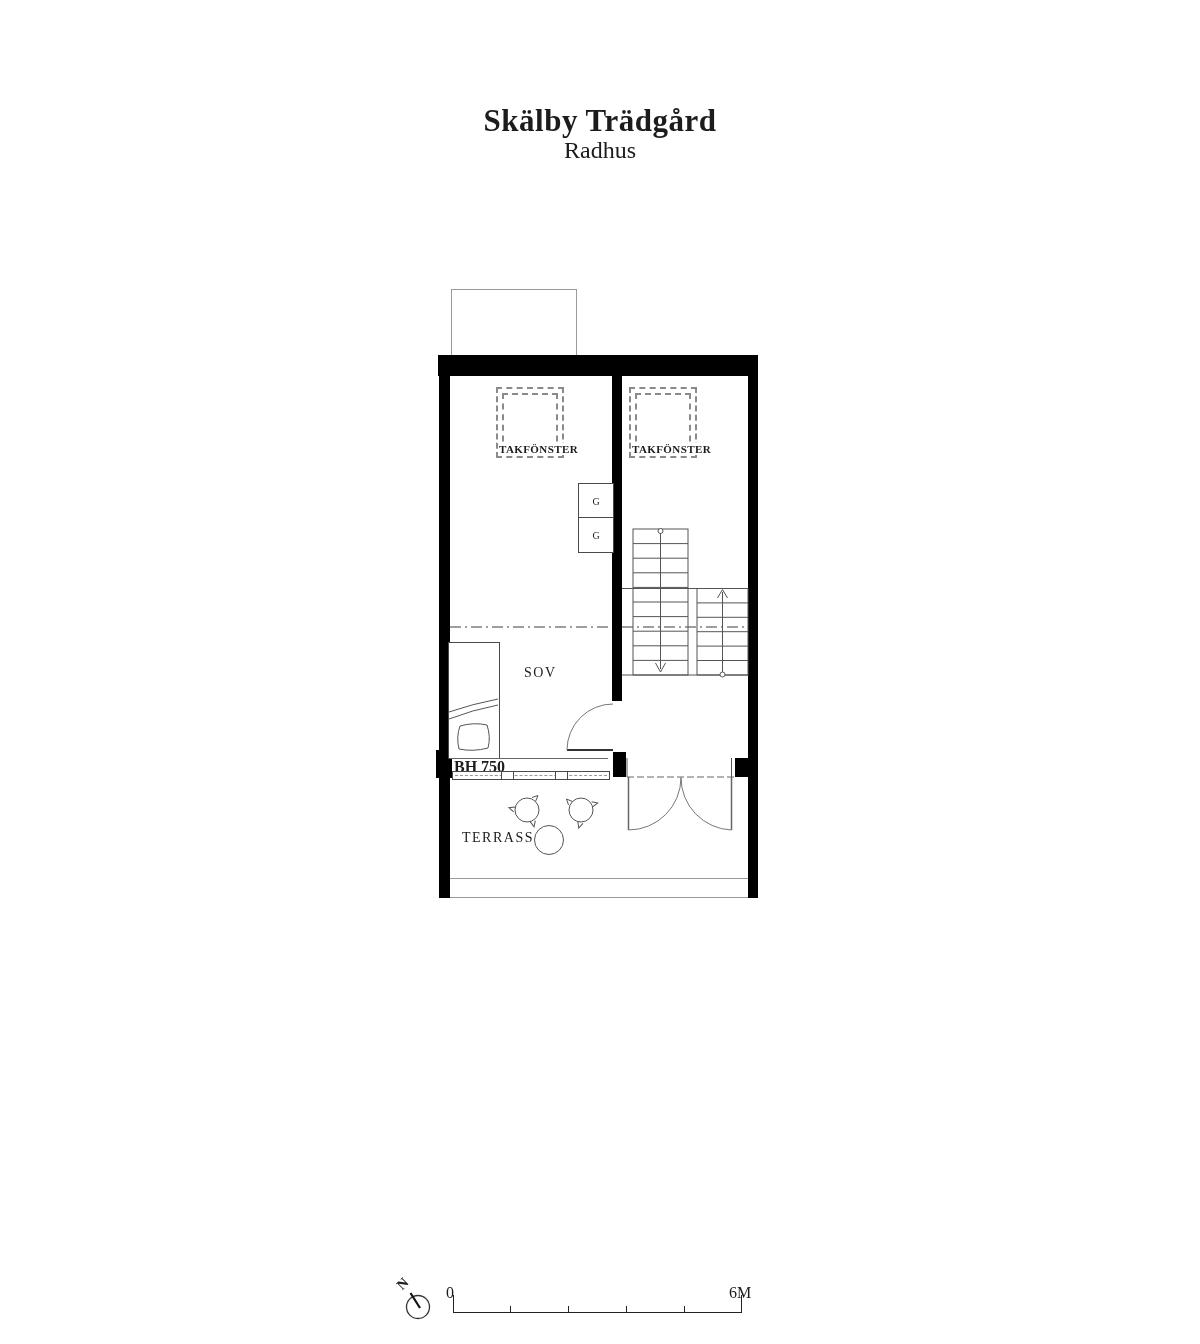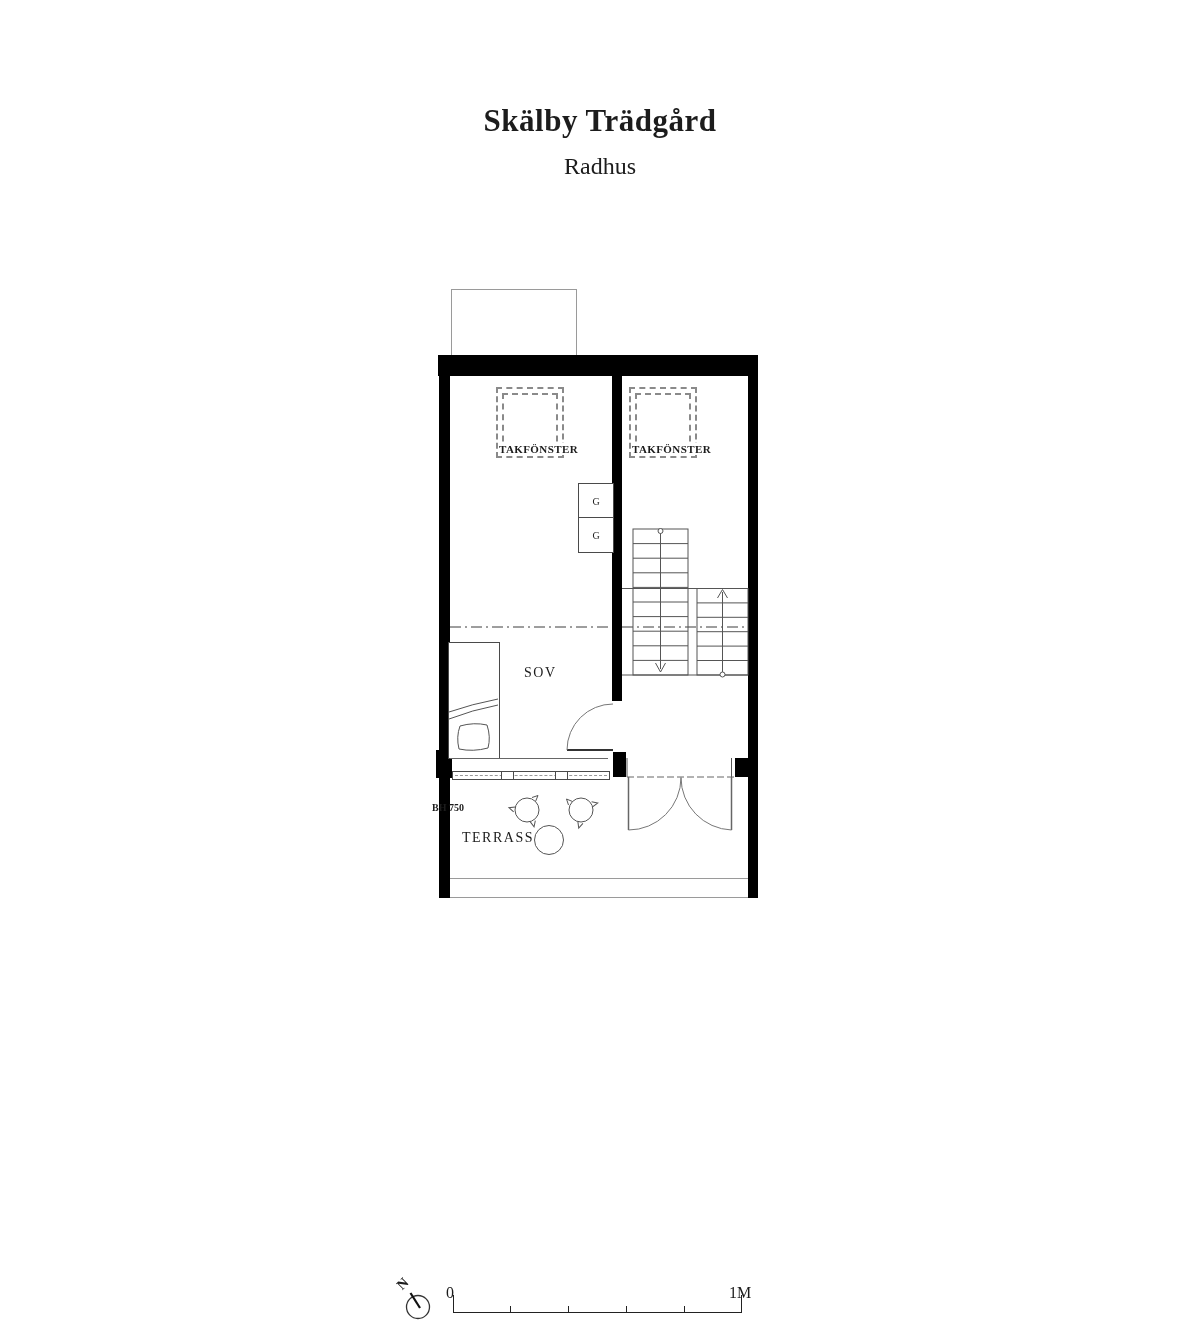--- a/index.html
+++ b/index.html
@@ -1,32 +1,32 @@
 <!DOCTYPE html>
 <html><head>
 <meta charset="utf-8">
 <style>
   html,body{margin:0;padding:0;background:#fff;}
   #canvas{position:relative;width:1200px;height:1344px;background:#ffffff;overflow:hidden;
           font-family:"Liberation Serif","DejaVu Serif",serif;color:#1c1c1c;}
   .abs{position:absolute;}
   .wall{position:absolute;background:#000;}
   .title-main{left:0;top:103px;width:1200px;text-align:center;font-size:31px;font-weight:bold;letter-spacing:.5px;}
-  .title-sub{left:0;top:153px;width:1200px;text-align:center;font-size:24px;}
+  .title-sub{left:0;top:137px;width:1200px;text-align:center;font-size:24px;}
   .dormer{left:451px;top:289px;width:124px;height:67px;border:1px solid #9a9a9a;}
   .skylight-outer{border:2px dashed #8a8a8a;}
   .skylight-inner{position:absolute;left:4px;top:4px;right:4px;bottom:4px;border:2px dashed #8a8a8a;}
   .skylight-label{position:absolute;left:0;right:0;bottom:1px;text-align:center;font-size:11px;font-weight:bold;
                   letter-spacing:.4px;line-height:11px;}
   .skylight-label span{background:#fff;padding:0 1px;}
   .wardrobe{position:absolute;left:578px;width:34px;height:34px;border:1px solid #4a4a4a;background:#fff;
             display:flex;align-items:center;justify-content:center;font-size:10px;}
   .bed{left:448px;top:642px;width:50px;height:115px;border:1px solid #4a4a4a;background:#fff;}
   .room-label{font-size:14px;letter-spacing:1.5px;}
-  .bh-label{left:432px;top:758px;font-size:10px;font-weight:bold;margin-top:44px;}
+  .bh-label{left:454px;top:758px;font-size:16px;font-weight:bold;}
   .sill-line{left:450px;top:758px;width:158px;border-top:1px solid #666;}
   .window-band{left:452px;top:771px;width:156px;height:7px;border:1px solid #4a4a4a;background:#fff;}
   .window-mid{position:absolute;left:2px;right:2px;top:3px;border-top:1px dashed #999;}
   .mullion{position:absolute;top:-1px;width:11px;height:7px;border:1px solid #4a4a4a;background:#fff;}
   .terrace-line{border-top:1px solid #9a9a9a;}
   .scale-baseline{left:453px;top:1312px;width:289px;border-top:1.5px solid #222;}
   .scale-tick-end{top:1295px;height:18px;border-left:1.5px solid #222;}
   .scale-tick-mid{top:1306px;height:7px;border-left:1px solid #222;}
   .scale-num{top:1284px;font-size:16px;}
   .scale-text{left:0;top:1316px;width:1200px;text-align:center;font-size:18px;}
@@ -84,21 +84,21 @@
   <div class="abs terrace-line" style="left:450px;top:897px;width:298px;"></div>
 
   <div class="abs scale-baseline"></div>
   <div class="abs scale-tick-end" style="left:453px;"></div>
   <div class="abs scale-tick-end" style="left:741px;"></div>
   <div class="abs scale-tick-mid" style="left:510px;"></div>
   <div class="abs scale-tick-mid" style="left:568px;"></div>
   <div class="abs scale-tick-mid" style="left:626px;"></div>
   <div class="abs scale-tick-mid" style="left:684px;"></div>
   <div class="abs scale-num" style="left:446px;">0</div>
-  <div class="abs scale-num" style="left:729px;">1M</div>
+  <div class="abs scale-num" style="left:729px;">6M</div>
   <div class="abs north-n">N</div>
 
   <svg width="1200" height="1344" viewBox="0 0 1200 1344">
 
     <g stroke="#3d3d3d" stroke-width="1">
       <line x1="450" y1="627" x2="612" y2="627" stroke-dasharray="11 4 2 4"></line>
       <line x1="622" y1="627" x2="748" y2="627" stroke-dasharray="11 4 2 4"></line>
     </g>
 
     <g fill="none" stroke="#555" stroke-width="1">

